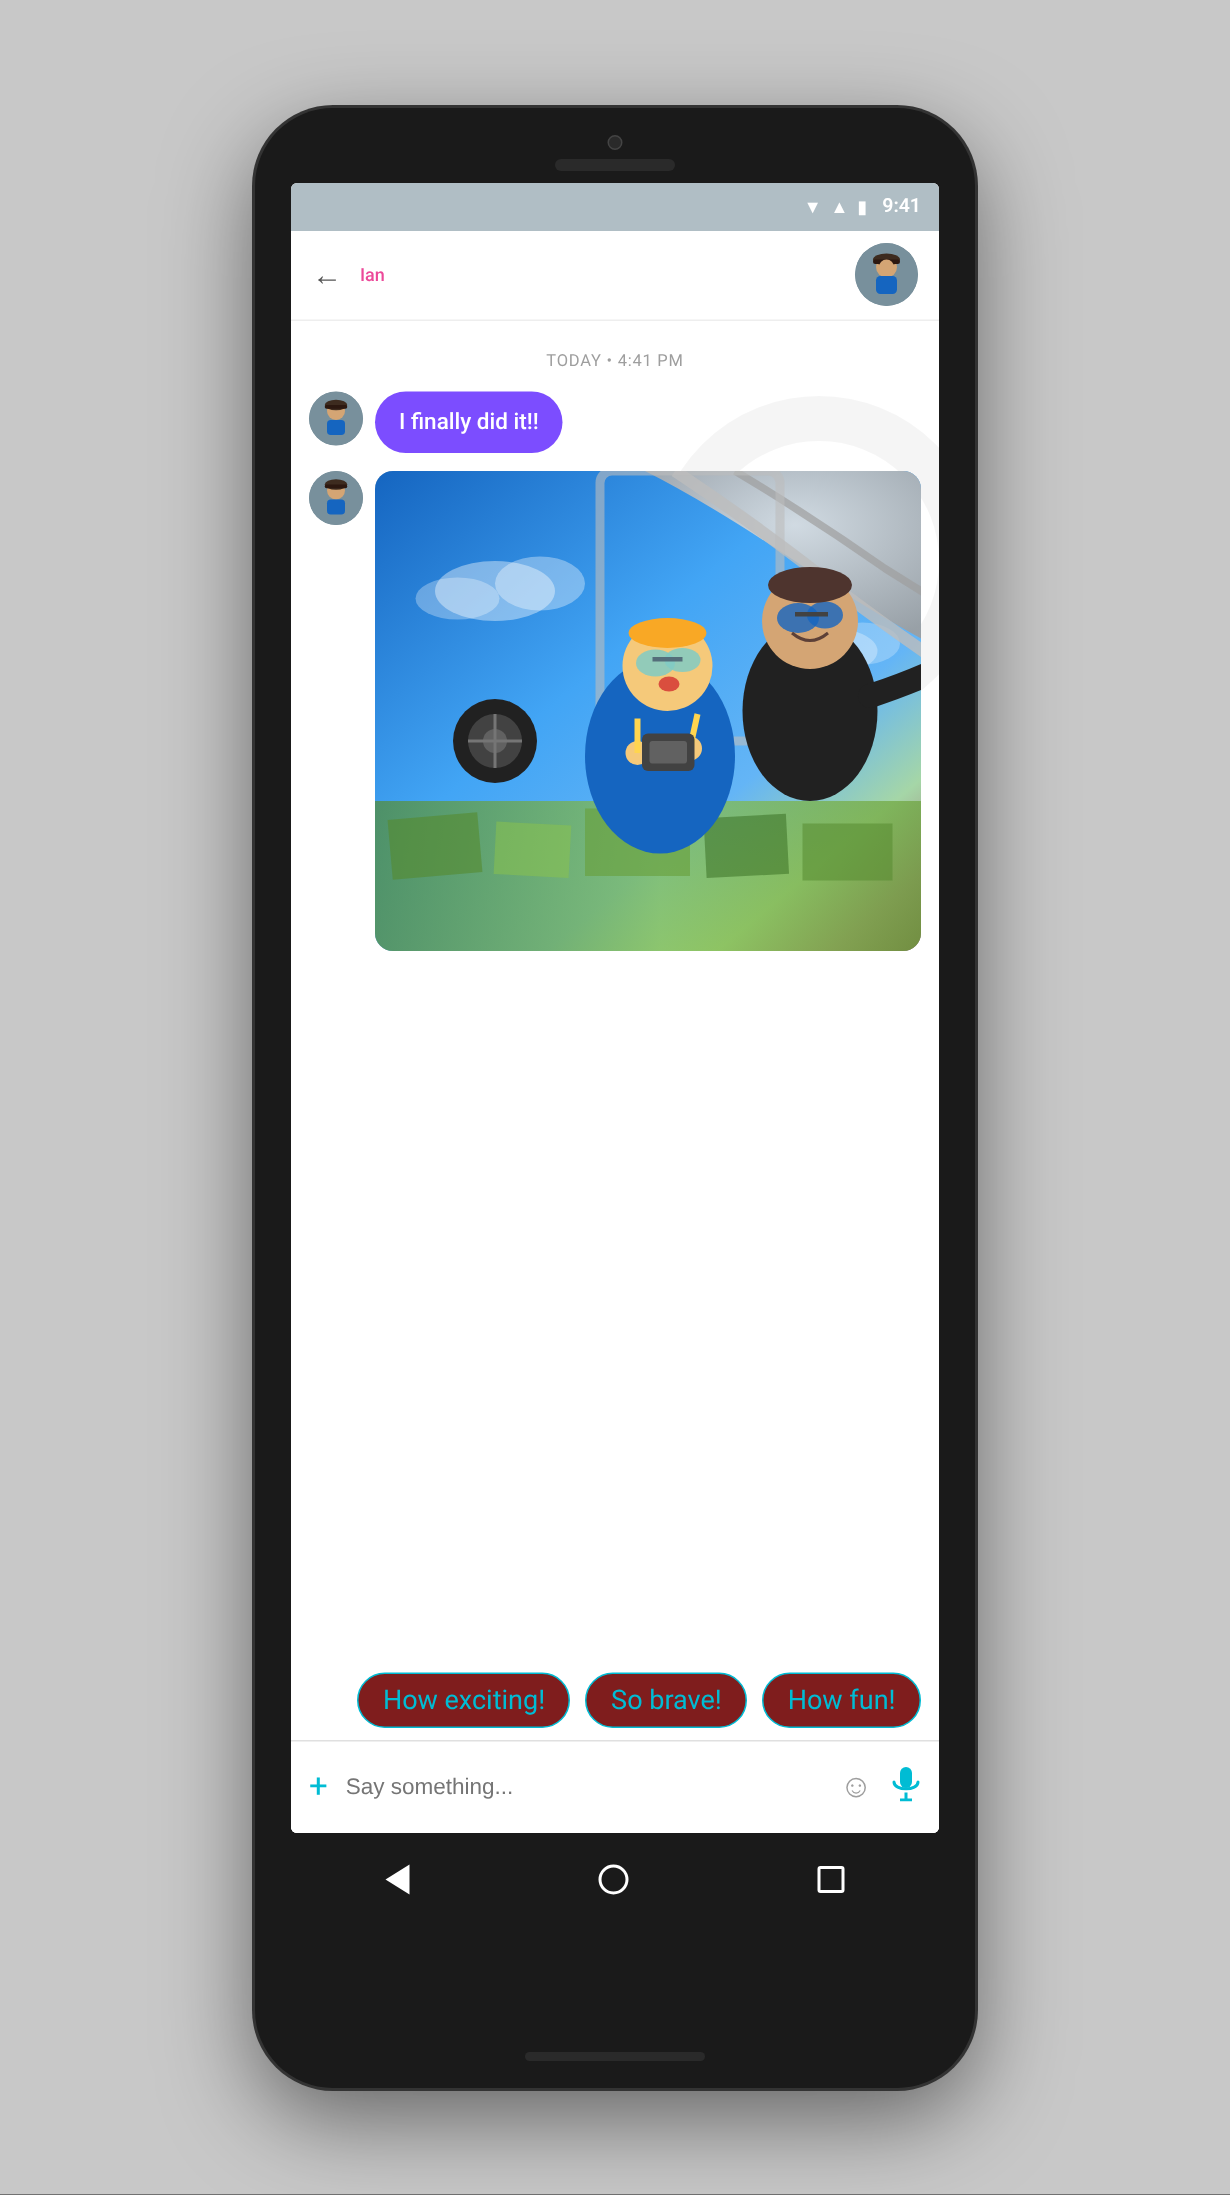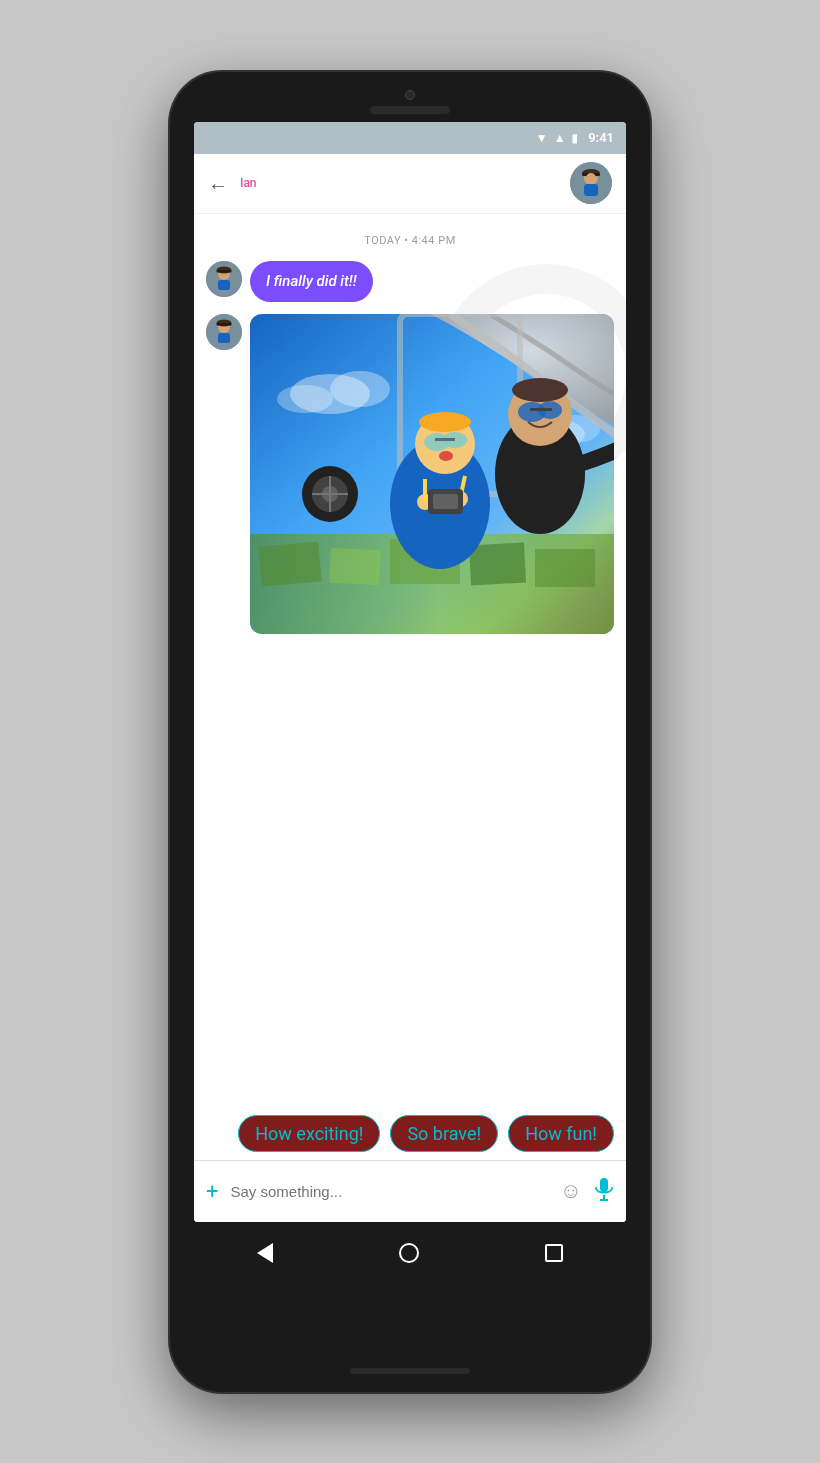--- a/index.html
+++ b/index.html
@@ -145,21 +145,20 @@
 
     
     .messages-list {
       flex: 1;
       padding: 0 12px;
       display: flex;
       flex-direction: column;
       gap: 8px;
       z-index: 1;
       position: relative;
-      font-style: italic;
     }
 
     .message-row {
       display: flex;
       align-items: flex-start;
       gap: 8px;
     }
 
     .msg-avatar {
       width: 36px;
@@ -356,21 +355,21 @@
           <circle cx="21" cy="16" r="5" fill="#d4a574"></circle>
           <rect x="14" y="22" width="14" height="12" rx="3" fill="#1565c0"></rect>
         </svg>
       </div>
     </div>
 
     <div class="chat-area">
 
       <div class="watermark-outer"></div>
 
-      <div class="chat-timestamp">TODAY • 4:44 PM</div>
+      <div class="chat-timestamp">TODAY • 4:41 PM</div>
 
       <div class="messages-list">
 
         <div class="message-row">
           <div class="msg-avatar">
             <svg width="36" height="36" viewBox="0 0 36 36" xmlns="http://www.w3.org/2000/svg">
               <circle cx="18" cy="18" r="18" fill="#78909c"></circle>
               <circle cx="18" cy="13" r="6" fill="#d4a574"></circle>
               <ellipse cx="18" cy="9" rx="7.5" ry="3.5" fill="#3d2b1f"></ellipse>
               <rect x="10.5" y="9" width="15" height="2.5" rx="1.2" fill="#2c1810"></rect>

